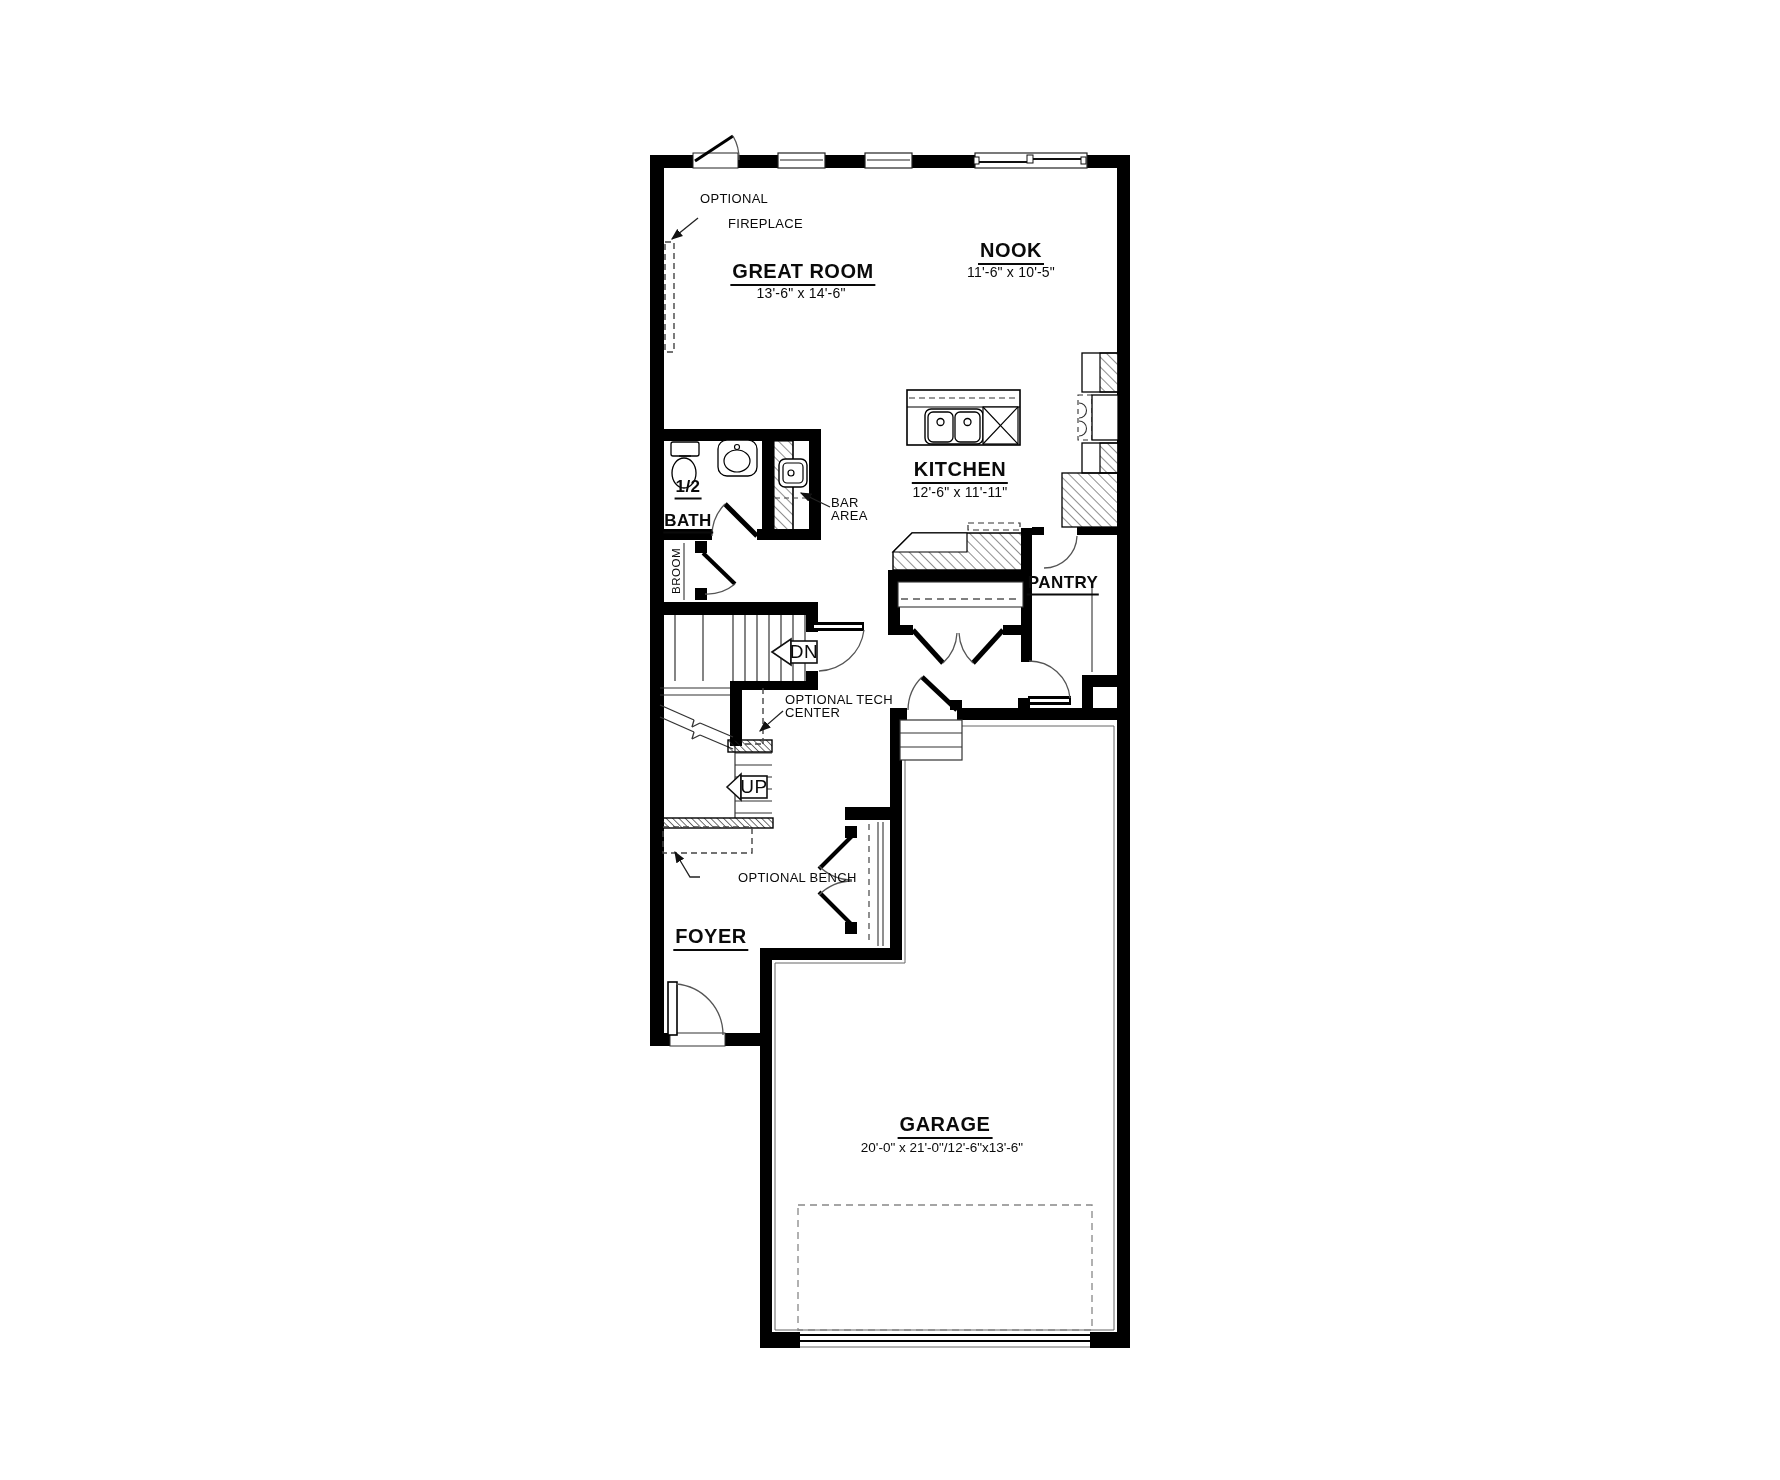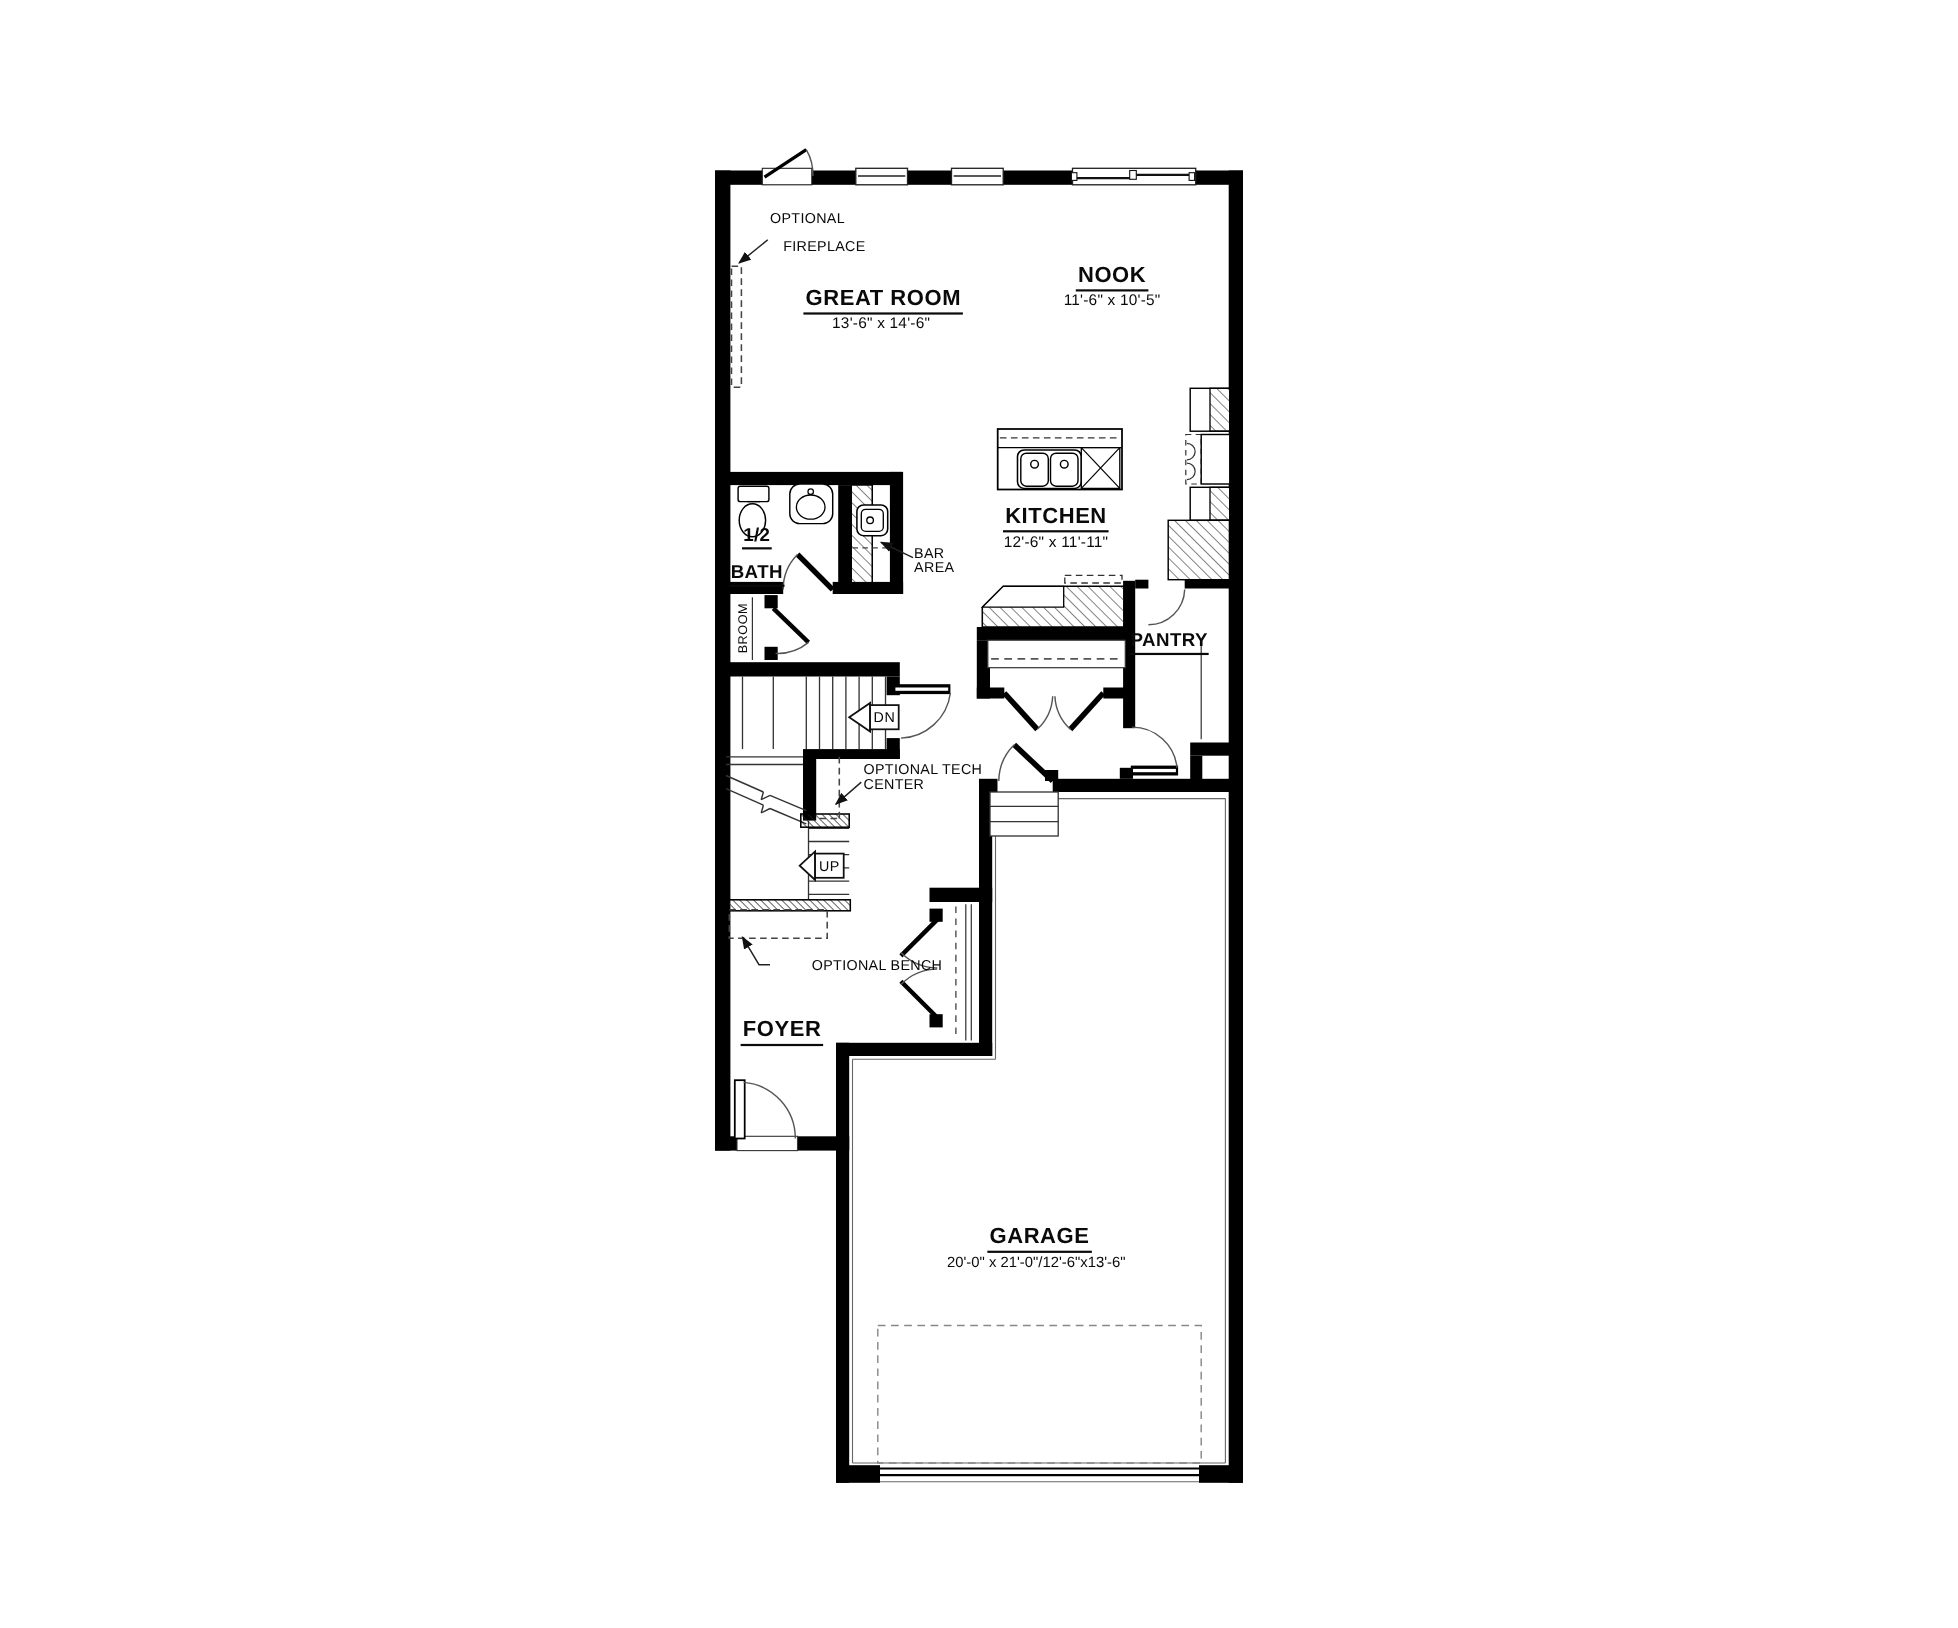--- a/index.html
+++ b/index.html
@@ -8,21 +8,21 @@
   #plan-svg { position:absolute; left:0; top:0; }
   .label { position:absolute; white-space:nowrap; color:#0a0a0a; }
   .ctr { transform:translate(-50%,-50%); text-align:left; }
   .room { font-weight:bold; font-size:20px; letter-spacing:.5px;
           border-bottom:2.5px solid #0a0a0a; padding:0 2px 1px 2px; }
   .room-sm { font-weight:bold; font-size:17px; letter-spacing:.4px;
           border-bottom:2px solid #0a0a0a; padding:0 1px 1px 1px; }
   .dims { font-size:14px; letter-spacing:.2px; }
   .dims-sm { font-size:13.5px; }
   .ann { font-size:13px; letter-spacing:.3px; line-height:13.5px; }
-  .stair-txt { font-size:13px; letter-spacing:.5px; }
+  .stair-txt { font-size:19px; letter-spacing:.5px; }
   .vert { transform:translate(-50%,-50%) rotate(-90deg); font-size:11.5px; letter-spacing:.5px; }
 </style>
 </head>
 <body>
 
 <div id="page">
 
 <svg id="plan-svg" width="1780" height="1480" viewBox="0 0 1780 1480">
   <defs>
     <pattern id="hatch" width="7" height="7" patternUnits="userSpaceOnUse" patternTransform="rotate(-45)">
@@ -313,21 +313,21 @@
 <div class="label ctr room-sm" style="left:688px; top:522px;">BATH</div>
 
 <div class="label vert" style="left:676px; top:571px;">BROOM</div>
 
 <div class="label ctr room" style="left:711px; top:938px;">FOYER</div>
 
 <div class="label ctr room" style="left:945px; top:1126px;">GARAGE</div>
 <div class="label ctr dims-sm" style="left:942px; top:1147px;">20'-0" x 21'-0"/12'-6"x13'-6"</div>
 
 <div class="label ann" style="left:700px; top:192px;text-align:center;">OPTIONAL</div>
-<div class="label ann" style="left:712px; top:217px;text-align:right;">FIREPLACE</div>
+<div class="label ann" style="left:728px; top:217px;text-align:right;">FIREPLACE</div>
 
 <div class="label ann" style="left:831px; top:496px;text-align:right;">BAR</div>
 <div class="label ann" style="left:831px; top:509px;">AREA</div>
 
 <div class="label ann" style="left:785px; top:693px;">OPTIONAL TECH</div>
 <div class="label ann" style="left:785px; top:706px;">CENTER</div>
 
 <div class="label ann" style="left:702px; top:871px;margin-left:36px;">OPTIONAL BENCH</div>
 
 <div class="label ctr stair-txt" style="left:804px; top:652px;">DN</div>

